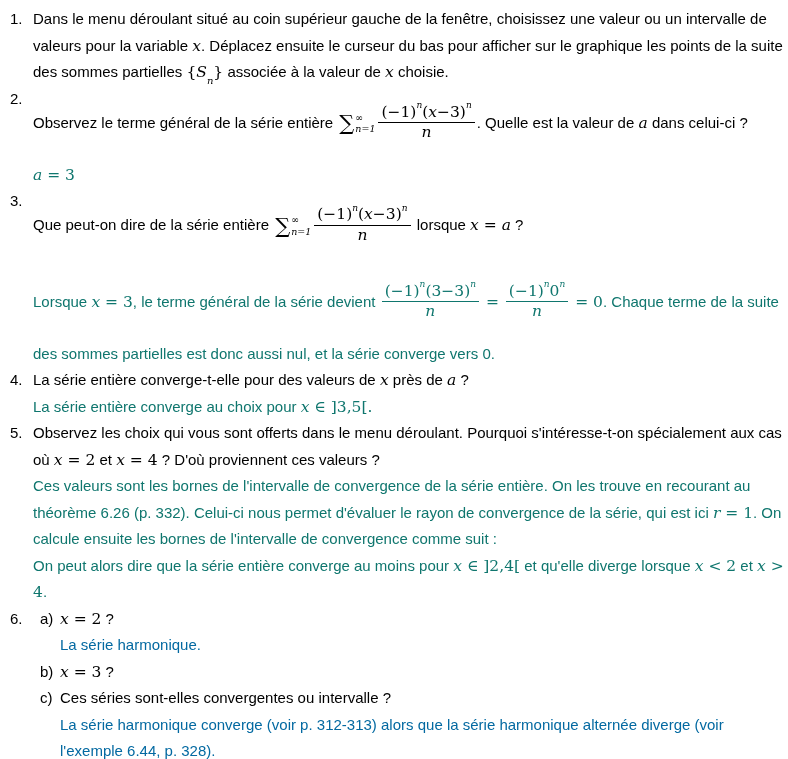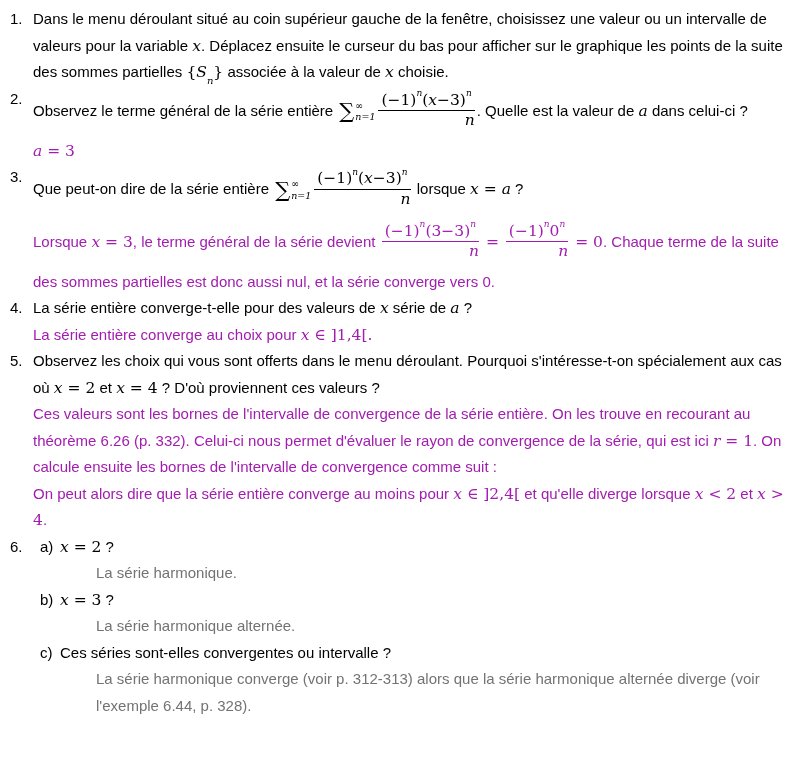--- a/index.html
+++ b/index.html
@@ -5,52 +5,51 @@
   html,body{margin:0;padding:0;}
   body{
     width:788px;height:759px;overflow:hidden;background:#ffffff;
     font-family:"Liberation Sans",sans-serif;
     font-size:15px;line-height:26.5px;color:#000000;
   }
   .page{padding-top:6px;width:788px;}
   .block{position:relative;}
   .item{padding-left:33px;}
   .item > .num{position:absolute;left:10px;top:0;}
-  .answer{margin-left:33px;color:#a21caf;}
+  .answer{margin-left:33px;color:#0f766e;}
   .subitem{padding-left:60px;}
   .subitem > .num{position:absolute;left:40px;top:0;}
-  .subanswer{margin-left:96px;color:#737373;}
+  .subanswer{margin-left:60px;color:#0369a1;}
   
   .mi{font-family:"DejaVu Serif",serif;font-style:italic;font-size:15.5px;}
   .mr{font-family:"DejaVu Serif",serif;font-size:15.5px;}
   sup.msup{font-family:"DejaVu Serif",serif;font-style:italic;font-size:10px;line-height:0;position:relative;top:-4px;}
   sub.msub{font-family:"DejaVu Serif",serif;font-style:italic;font-size:10px;line-height:0;position:relative;top:3px;}
-  .frac{display:inline-block;vertical-align:middle;text-align:right;font-size:12.5px;line-height:1.25;margin:6px 2px;position:relative;top:-1px;}
+  .frac{display:inline-block;vertical-align:middle;text-align:center;font-size:12.5px;line-height:1.25;margin:18px 2px;position:relative;top:-1px;}
   .frac .fnum{display:block;border-bottom:1px solid currentColor;padding:0 3px 0.5px 3px;font-family:"DejaVu Serif",serif;}
   .frac .fden{display:block;font-family:"DejaVu Serif",serif;}
   .frac sup.msup{font-size:9px;top:-3px;}
   .sum{display:inline-block;vertical-align:middle;white-space:nowrap;margin:0 1px 0 2px;position:relative;top:-1px;}
   .sum .sigma{font-family:"DejaVu Serif",serif;font-size:21px;vertical-align:middle;}
   .sum .lims{display:inline-block;vertical-align:middle;text-align:left;font-family:"DejaVu Serif",serif;font-style:italic;font-size:9.5px;line-height:1.2;margin-left:1px;}
   .sum .ltop,.sum .lbot{display:block;}
 </style>
 </head>
 <body>
 
 <div class="page" id="page">
     <div class="block item"><span class="num">1.</span><span class="content"><span class="tx">Dans le menu déroulant situé au coin supérieur gauche de la fenêtre, choisissez une valeur ou un intervalle de valeurs pour la variable </span><span class="mi">x</span><span class="tx">. Déplacez ensuite le curseur du bas pour afficher sur le graphique les points de la suite des sommes partielles </span><span class="mr">{</span><span class="mi">S</span><sub class="msub">n</sub><span class="mr">}</span><span class="tx"> associée à la valeur de </span><span class="mi">x</span><span class="tx"> choisie.</span></span></div>
     <div class="block item"><span class="num">2.</span><span class="content"><span class="tx">Observez le terme général de la série entière </span><span class="sum"><span class="sigma">∑</span><span class="lims"><span class="ltop">∞</span><span class="lbot">n=1</span></span></span><span class="frac"><span class="fnum"><span class="mr">(−1)</span><sup class="msup">n</sup><span class="mr">(</span><span class="mi">x</span><span class="mr">−3)</span><sup class="msup">n</sup></span><span class="fden"><span class="mi">n</span></span></span><span class="tx">. Quelle est la valeur de </span><span class="mi">a</span><span class="tx"> dans celui-ci ?</span></span></div>
     <div class="block answer"><span class="content"><span class="mi">a</span><span class="mr"> = 3</span></span></div>
     <div class="block item"><span class="num">3.</span><span class="content"><span class="tx">Que peut-on dire de la série entière </span><span class="sum"><span class="sigma">∑</span><span class="lims"><span class="ltop">∞</span><span class="lbot">n=1</span></span></span><span class="frac"><span class="fnum"><span class="mr">(−1)</span><sup class="msup">n</sup><span class="mr">(</span><span class="mi">x</span><span class="mr">−3)</span><sup class="msup">n</sup></span><span class="fden"><span class="mi">n</span></span></span><span class="tx"> lorsque </span><span class="mi">x</span><span class="mr"> = </span><span class="mi">a</span><span class="tx"> ?</span></span></div>
     <div class="block answer"><span class="content"><span class="tx">Lorsque </span><span class="mi">x</span><span class="mr"> = 3</span><span class="tx">, le terme général de la série devient </span><span class="frac"><span class="fnum"><span class="mr">(−1)</span><sup class="msup">n</sup><span class="mr">(3−3)</span><sup class="msup">n</sup></span><span class="fden"><span class="mi">n</span></span></span><span class="mr"> = </span><span class="frac"><span class="fnum"><span class="mr">(−1)</span><sup class="msup">n</sup><span class="mr">0</span><sup class="msup">n</sup></span><span class="fden"><span class="mi">n</span></span></span><span class="mr"> = 0</span><span class="tx">. Chaque terme de la suite des sommes partielles est donc aussi nul, et la série converge vers 0.</span></span></div>
-    <div class="block item"><span class="num">4.</span><span class="content"><span class="tx">La série entière converge-t-elle pour des valeurs de </span><span class="mi">x</span><span class="tx"> série de </span><span class="mi">a</span><span class="tx"> ?</span></span></div>
-    <div class="block answer"><span class="content"><span class="tx">La série entière converge au choix pour </span><span class="mi">x</span><span class="mr"> ∈ ]1,4[.</span></span></div>
+    <div class="block item"><span class="num">4.</span><span class="content"><span class="tx">La série entière converge-t-elle pour des valeurs de </span><span class="mi">x</span><span class="tx"> près de </span><span class="mi">a</span><span class="tx"> ?</span></span></div>
+    <div class="block answer"><span class="content"><span class="tx">La série entière converge au choix pour </span><span class="mi">x</span><span class="mr"> ∈ ]3,5[.</span></span></div>
     <div class="block item"><span class="num">5.</span><span class="content"><span class="tx">Observez les choix qui vous sont offerts dans le menu déroulant. Pourquoi s'intéresse-t-on spécialement aux cas où </span><span class="mi">x</span><span class="mr"> = 2</span><span class="tx"> et </span><span class="mi">x</span><span class="mr"> = 4</span><span class="tx"> ? D'où proviennent ces valeurs ?</span></span></div>
     <div class="block answer"><span class="content"><span class="tx">Ces valeurs sont les bornes de l'intervalle de convergence de la série entière. On les trouve en recourant au théorème 6.26 (p. 332). Celui-ci nous permet d'évaluer le rayon de convergence de la série, qui est ici </span><span class="mi">r</span><span class="mr"> = 1</span><span class="tx">. On calcule ensuite les bornes de l'intervalle de convergence comme suit :</span></span></div>
     <div class="block answer"><span class="content"><span class="tx">On peut alors dire que la série entière converge au moins pour </span><span class="mi">x</span><span class="mr"> ∈ ]2,4[</span><span class="tx"> et qu'elle diverge lorsque </span><span class="mi">x</span><span class="mr"> &lt; 2</span><span class="tx"> et </span><span class="mi">x</span><span class="mr"> &gt; 4</span><span class="tx">.</span></span></div>
     <div class="block item"><span class="num">6.</span></div>
     <div class="block subitem"><span class="num">a)</span><span class="content"><span class="mi">x</span><span class="mr"> = 2</span><span class="tx"> ?</span></span></div>
     <div class="block subanswer"><span class="content"><span class="tx">La série harmonique.</span></span></div>
     <div class="block subitem"><span class="num">b)</span><span class="content"><span class="mi">x</span><span class="mr"> = 3</span><span class="tx"> ?</span></span></div>
-    <div class="block subanswer"><span class="content"><span class="tx">La série harmonique alternée.</span></span></div>
     <div class="block subitem"><span class="num">c)</span><span class="content"><span class="tx">Ces séries sont-elles convergentes ou intervalle ?</span></span></div>
     <div class="block subanswer"><span class="content"><span class="tx">La série harmonique converge (voir p. 312-313) alors que la série harmonique alternée diverge (voir l'exemple 6.44, p. 328).</span></span></div>
   </div>
 
 </body></html>

